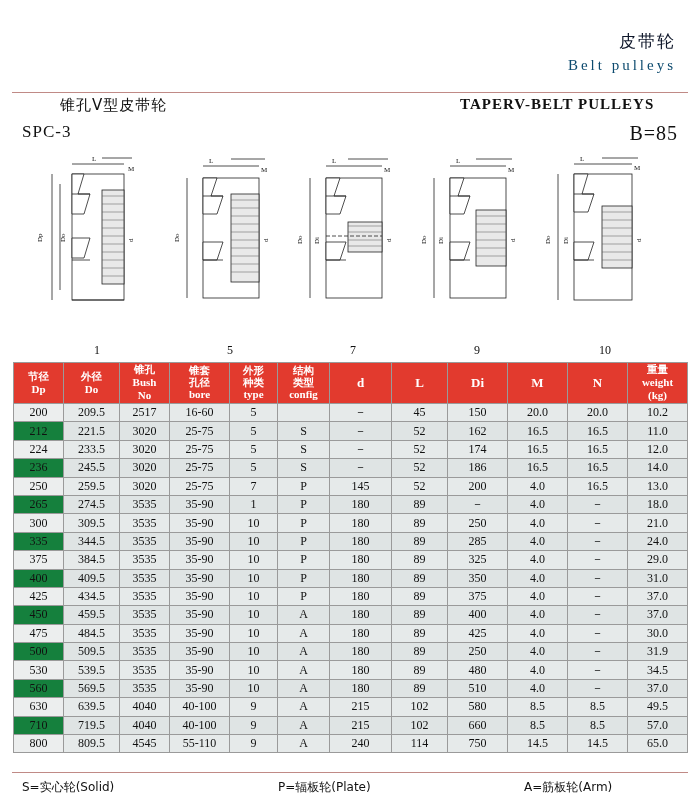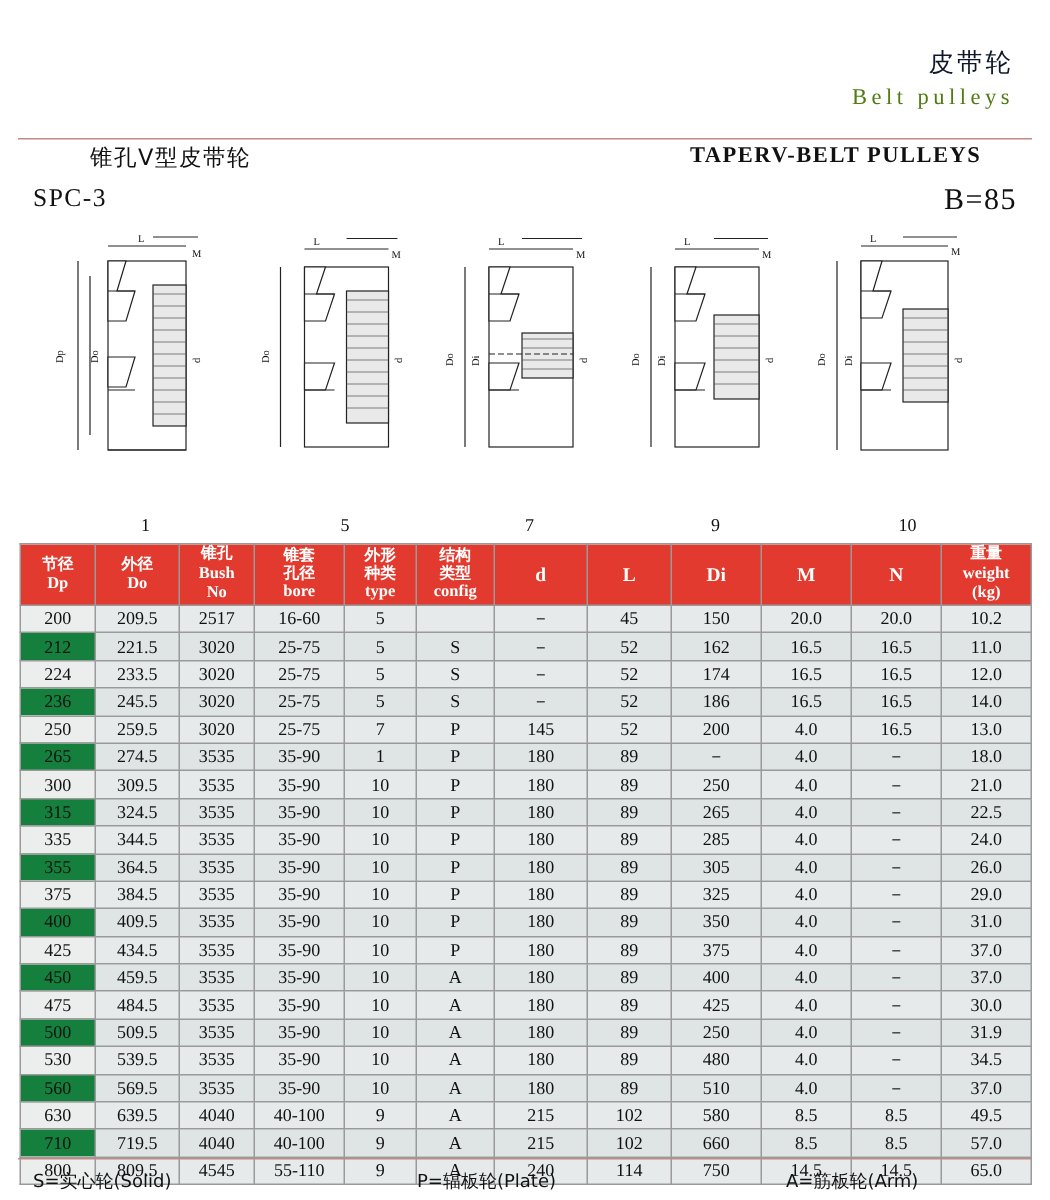--- a/index.html
+++ b/index.html
@@ -15,21 +15,21 @@
 
   
   .hdr-cn{
     position:absolute;right:24px;top:30px;
     font-family:"DejaVu Sans", sans-serif;
     font-size:17px;letter-spacing:2px;color:#0f172a;
   }
   .hdr-en{
     position:absolute;right:24px;top:57px;
     font-family:"Liberation Serif", serif;
-    font-size:15px;letter-spacing:3px;color:#4d7c0f;
+    font-size:15px;letter-spacing:3px;color:#0c4a6e;
   }
   .rule{
     position:absolute;left:12px;right:12px;top:92px;
     height:1px;background:#c08a86;
   }
   .title-cn{
     position:absolute;left:60px;top:96px;
     font-family:"DejaVu Sans", sans-serif;
     font-size:15px;letter-spacing:1px;
   }
@@ -402,60 +402,32 @@
             <td>10</td>
             <td>P</td>
             <td>180</td>
             <td>89</td>
             <td>250</td>
             <td>4.0</td>
             <td>－</td>
             <td>21.0</td>
           </tr>
           <tr>
-            <td class="dp">315</td>
-            <td>324.5</td>
-            <td>3535</td>
-            <td>35-90</td>
-            <td>10</td>
-            <td>P</td>
-            <td>180</td>
-            <td>89</td>
-            <td>265</td>
-            <td>4.0</td>
-            <td>－</td>
-            <td>22.5</td>
-          </tr>
-          <tr>
             <td class="dp">335</td>
             <td>344.5</td>
             <td>3535</td>
             <td>35-90</td>
             <td>10</td>
             <td>P</td>
             <td>180</td>
             <td>89</td>
             <td>285</td>
             <td>4.0</td>
             <td>－</td>
             <td>24.0</td>
-          </tr>
-          <tr>
-            <td class="dp">355</td>
-            <td>364.5</td>
-            <td>3535</td>
-            <td>35-90</td>
-            <td>10</td>
-            <td>P</td>
-            <td>180</td>
-            <td>89</td>
-            <td>305</td>
-            <td>4.0</td>
-            <td>－</td>
-            <td>26.0</td>
           </tr>
           <tr>
             <td class="dp">375</td>
             <td>384.5</td>
             <td>3535</td>
             <td>35-90</td>
             <td>10</td>
             <td>P</td>
             <td>180</td>
             <td>89</td>

